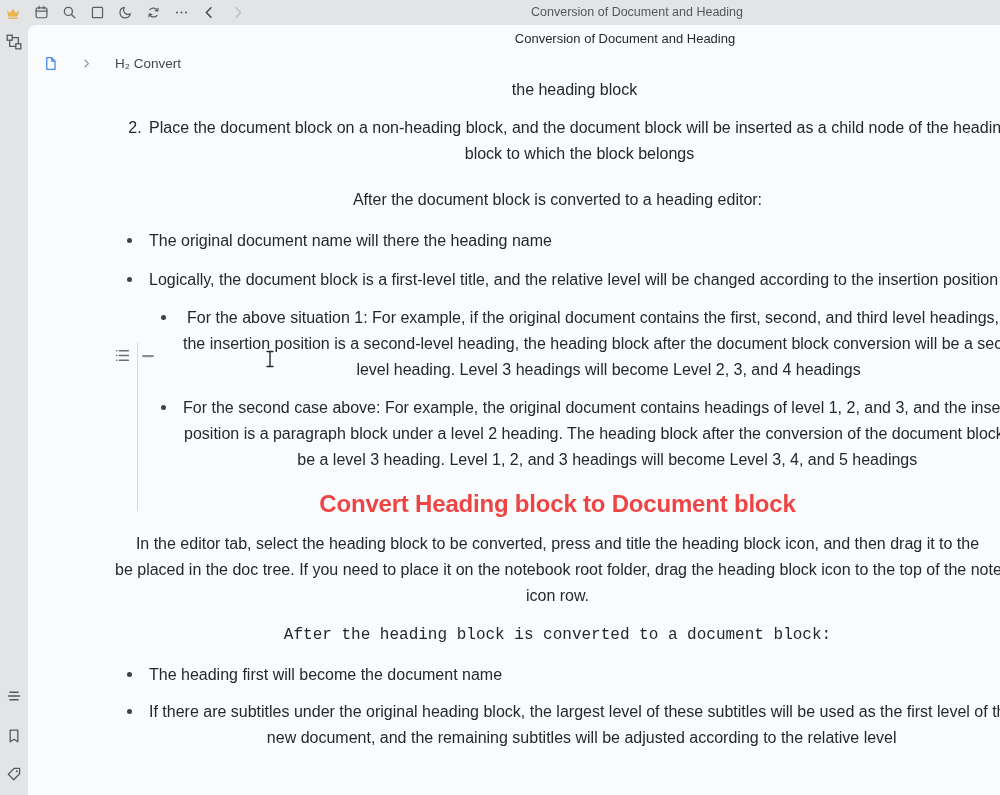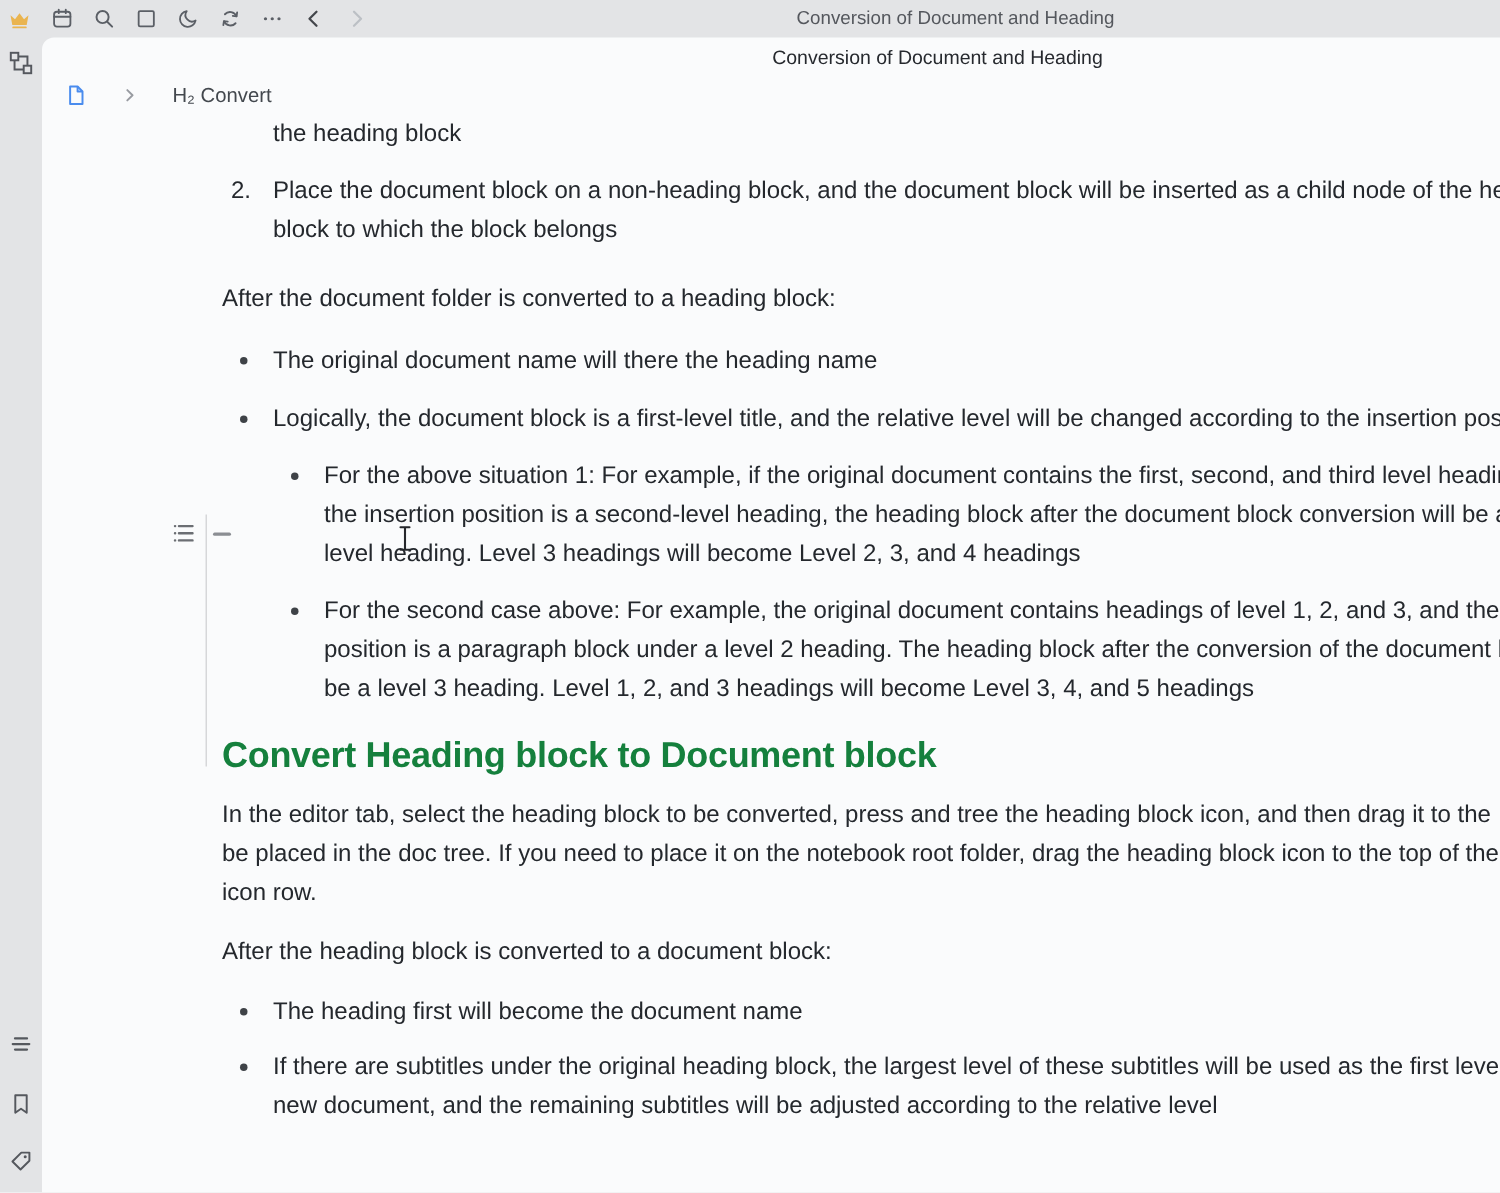--- a/index.html
+++ b/index.html
@@ -29,40 +29,40 @@
            background:#fafbfc; border-radius:8px 0 0 0; }
   .tabbar { position:relative; height:25px; }
   .tab-title { position:absolute; left:597px; top:13px; transform:translate(-50%,-50%);
                font-size:13px; color:#26292e; white-space:nowrap; }
 
   .breadcrumb { display:flex; align-items:center; height:27px; padding-left:15px; gap:22px;
                 font-size:13.5px; color:#43484e; }
   .crumb-label { white-space:nowrap; }
 
   
-  .editor { position:relative; padding-left:120px;
-            font-size:16px; line-height:26px; color:#24282d; }
+  .editor { position:relative; padding-left:87px;
+            font-size:16px; line-height:26px; color:#24282d;text-align:center; }
   .ln { white-space:nowrap; }
   .ind { margin-left:34px; }
   .li { display:flex; }
   .li .mk { flex:0 0 34px; padding-left:6px; }
   .li .bullet { flex:0 0 34px; position:relative; }
   .bullet::after { content:""; position:absolute; left:12px; top:10px; width:5px; height:5px;
                    border-radius:50%; background:#3e4247; }
   .nest { margin-left:34px; }
-  .h2 { font-size:24px; line-height:34px; font-weight:bold; color:#15803d;
+  .h2 { font-size:24px; line-height:34px; font-weight:bold; color:#ef4444;
         letter-spacing:-0.2px; margin:14px 0 10px; white-space:nowrap; }
 
   .tailb { margin-bottom:12px; }
   .item2 { margin-bottom:20px; }
   .p1 { margin-bottom:15px; }
   .b1 { margin-bottom:13px; }
   .b2,.b3,.nb1,.nb2 { margin-bottom:12px; }
   .p2 { margin-bottom:13px; }
-  .p3 { margin-bottom:14px; }
+  .p3 { margin-bottom:14px;font-family:Liberation Mono, monospace; }
   .c1 { margin-bottom:11px; }
 
   
   .indent-guide { position:absolute; left:137px; top:343px; width:1px; height:168px; background:#d6d7d9; }
   .gutter-list { position:absolute; left:114px; top:347px; }
   .gutter-dash { position:absolute; left:141px; top:353px; }
   .ibeam { position:absolute; left:264px; top:350px; }
 </style>
 </head>
 <body>
@@ -184,21 +184,21 @@
 
     <div class="item2 li">
       <span class="mk">2.</span>
       <div>
         <div class="ln">Place the document block on a non-heading block, and the document block will be inserted as a child node of the heading</div>
         <div class="ln">block to which the block belongs</div>
       </div>
     </div>
 
     <div class="p1">
-      <div class="ln">After the document folder is converted to a heading block:</div>
+      <div class="ln">After the document block is converted to a heading editor:</div>
     </div>
 
     <div class="b1 li">
       <span class="bullet"></span>
       <div class="ln">The original document name will there the heading name</div>
     </div>
 
     <div class="b2 li">
       <span class="bullet"></span>
       <div class="ln">Logically, the document block is a first-level title, and the relative level will be changed according to the insertion position</div>
@@ -220,21 +220,21 @@
           <div class="ln">For the second case above: For example, the original document contains headings of level 1, 2, and 3, and the insertion</div>
           <div class="ln">position is a paragraph block under a level 2 heading. The heading block after the conversion of the document block will</div>
           <div class="ln">be a level 3 heading. Level 1, 2, and 3 headings will become Level 3, 4, and 5 headings</div>
         </div>
       </div>
     </div>
 
     <div class="h2">Convert Heading block to Document block</div>
 
     <div class="p2">
-      <div class="ln">In the editor tab, select the heading block to be converted, press and tree the heading block icon, and then drag it to the</div>
+      <div class="ln">In the editor tab, select the heading block to be converted, press and title the heading block icon, and then drag it to the</div>
       <div class="ln">be placed in the doc tree. If you need to place it on the notebook root folder, drag the heading block icon to the top of the notebook</div>
       <div class="ln">icon row.</div>
     </div>
 
     <div class="p3">
       <div class="ln">After the heading block is converted to a document block:</div>
     </div>
 
     <div class="c1 li">
       <span class="bullet"></span>

